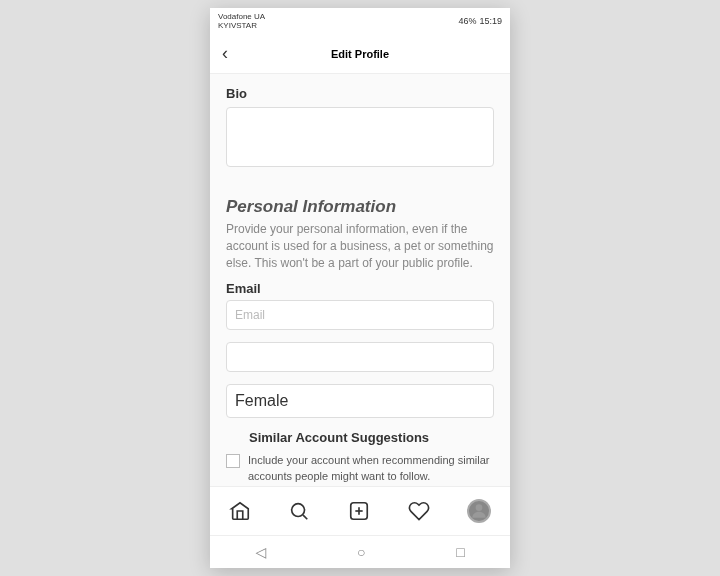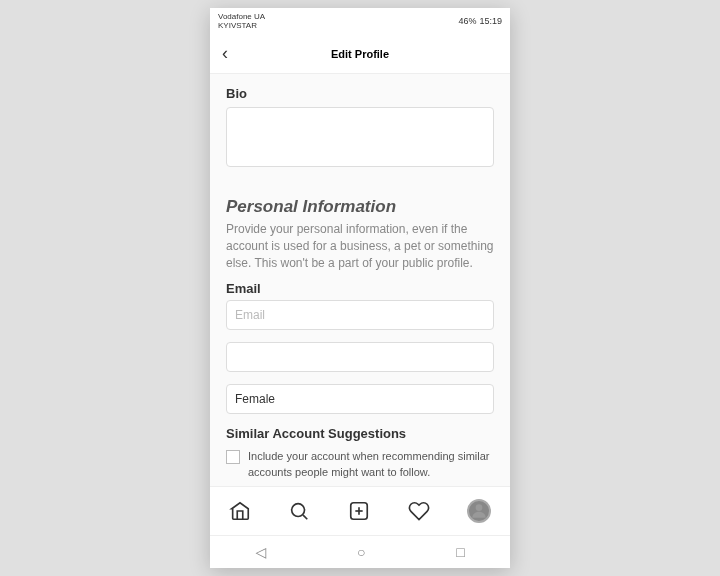--- a/index.html
+++ b/index.html
@@ -116,31 +116,32 @@
       outline: none;
       color: #333;
     }
     .field-input::placeholder { color: #bbb; }
     .gender-display {
       width: 100%;
       border: 1px solid #ddd;
       border-radius: 4px;
       background: #fff;
       padding: 7px 8px;
-      font-size: 12px;
+      font-size: 16px;
       color: #333;
     }
     .suggestions-section {
       margin-bottom: 14px;
     }
     .suggestions-title {
       font-size: 13px;
       font-weight: 600;
       color: #333;
       margin-bottom: 8px;
+      margin-left: 23px;
     }
     .checkbox-row {
       display: flex;
       align-items: flex-start;
       gap: 8px;
     }
     .checkbox-box {
       width: 14px;
       height: 14px;
       border: 1px solid #bbb;

